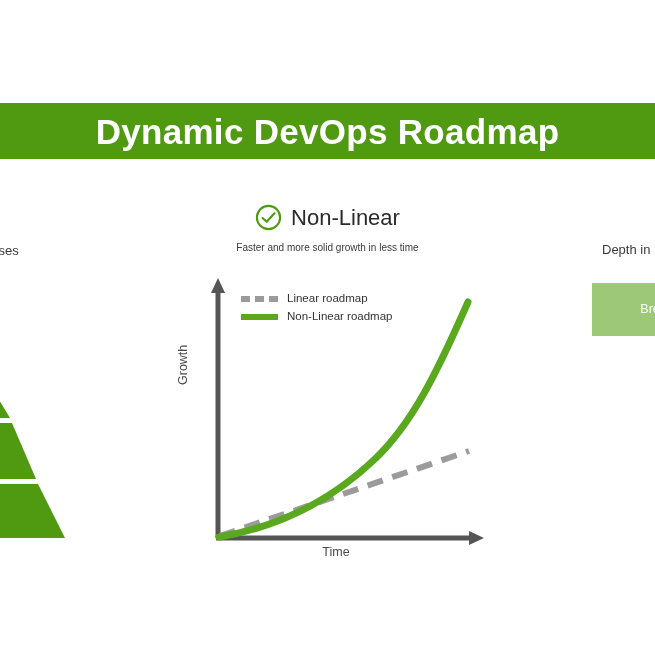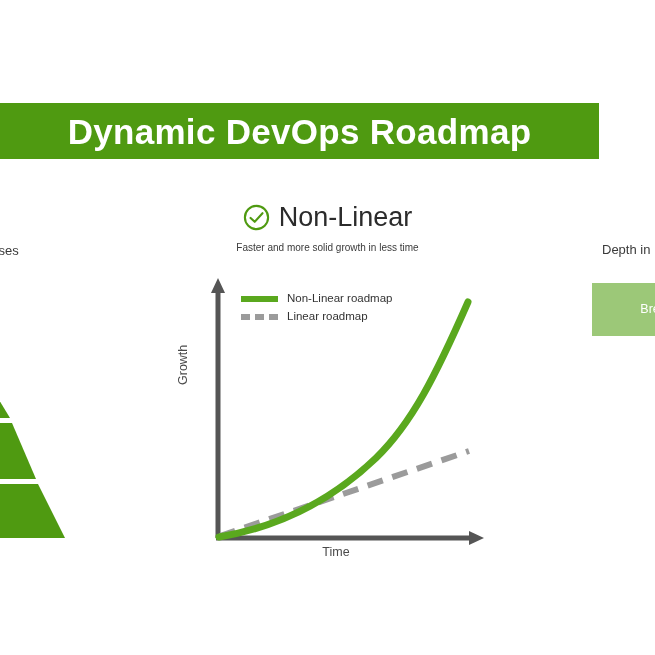--- a/index.html
+++ b/index.html
@@ -14,21 +14,21 @@
     overflow: hidden;
     font-family: "Liberation Sans", sans-serif;
     -webkit-font-smoothing: antialiased;
   }
 
   
   #title-banner {
     position: absolute;
     left: 0;
     top: 103px;
-    width: 599px;
+    width: 655px;
     height: 56px;
     background: #4f9a11;
     display: flex;
     align-items: center;
     justify-content: center;
   }
   #title-banner-text {
     color: #ffffff;
     font-size: 35px;
     font-weight: bold;
@@ -70,21 +70,21 @@
     left: 0;
     top: 204px;
     width: 655px;
     display: flex;
     align-items: center;
     justify-content: center;
     gap: 9px;
   }
   #check-icon { display: block; }
   #center-heading-text {
-    font-size: 27px;
+    font-size: 22px;
     color: #2b2b2b;
     line-height: 1;
     white-space: nowrap;
   }
   #center-sub {
     position: absolute;
     left: 0;
     top: 243px;
     width: 655px;
     text-align: center;
@@ -228,27 +228,27 @@
     <line x1="40" y1="264" x2="289" y2="179" stroke="#9b9b9b" stroke-width="6" stroke-dasharray="16 10" stroke-linecap="butt"></line>
 
     <path d="M 39 265
              C 92 256, 148 232, 196 186
              C 232 151, 256 103, 288 30" fill="none" stroke="#5aa81e" stroke-width="7" stroke-linecap="round" stroke-linejoin="round"></path>
   </svg>
 </div>
 
 <div id="chart-legend">
   <div class="legend-row">
+    <div class="legend-swatch-dashed"></div>
+    <div class="legend-label">Linear roadmap</div>
+  </div>
+  <div class="legend-row">
     <div class="legend-swatch-solid"></div>
     <div class="legend-label">Non-Linear roadmap</div>
   </div>
-  <div class="legend-row">
-    <div class="legend-swatch-dashed"></div>
-    <div class="legend-label">Linear roadmap</div>
-  </div>
 </div>
 
 <div id="y-axis-label">Growth</div>
 
 <div id="x-axis-label">Time</div>
 
 <div class="col-sub" id="right-heading">Depth in</div>
 
 <div id="breadth-box">
   <div id="breadth-box-text">Bread</div>

